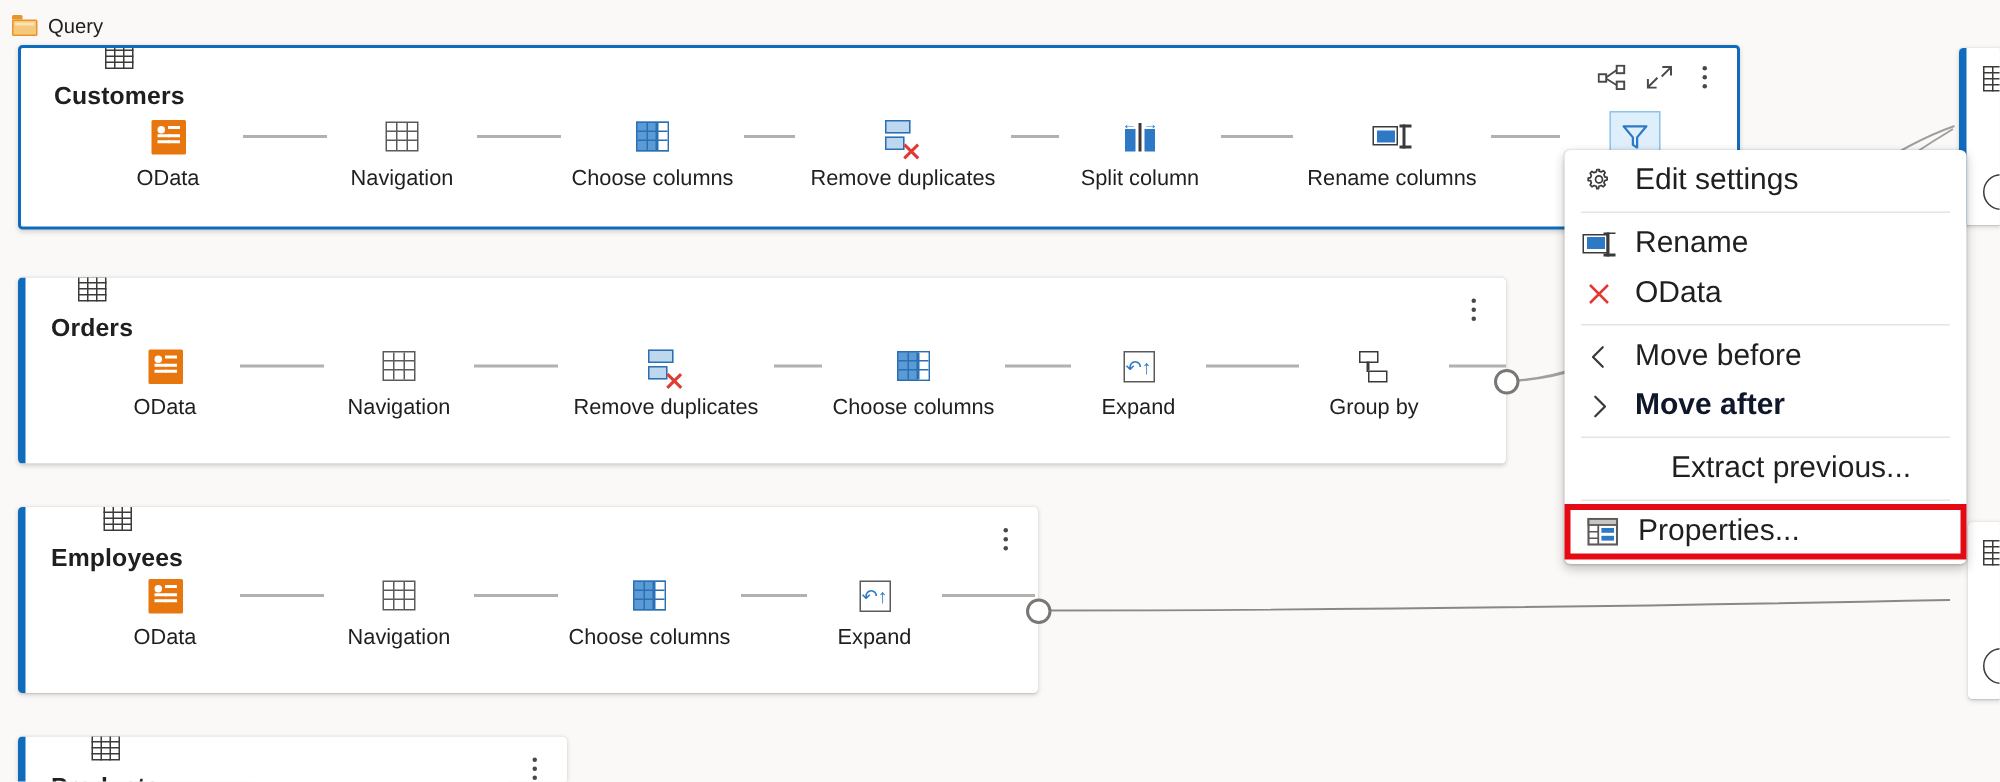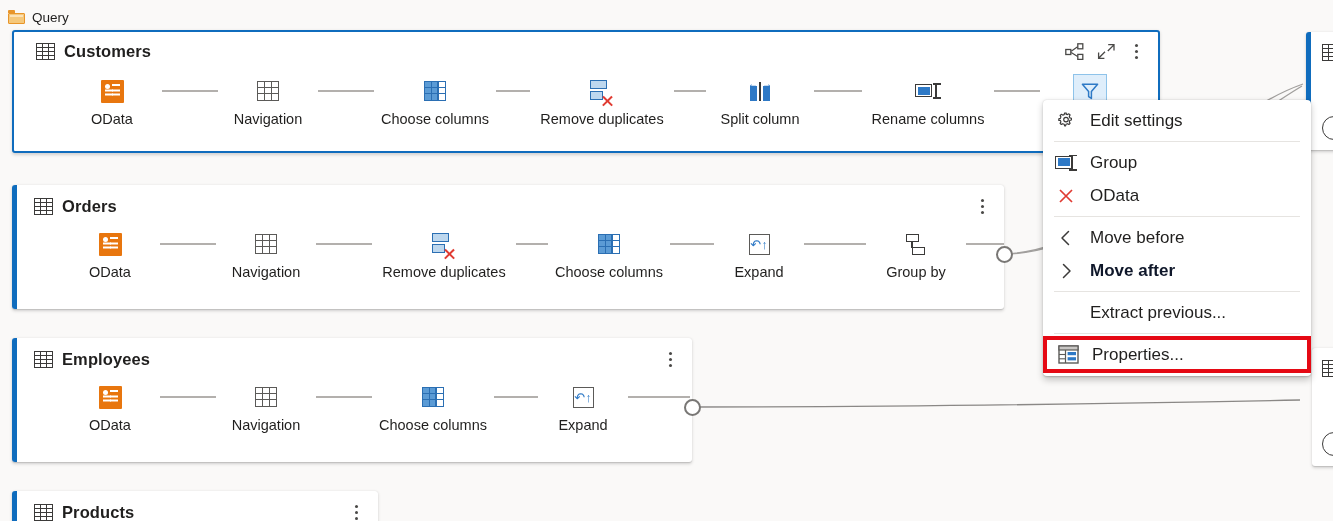--- a/index.html
+++ b/index.html
@@ -45,20 +45,21 @@
   .card-header{
     position:absolute;left:0;right:0;top:0;height:42px;
     display:flex;align-items:center;
   }
   .card.selected .card-header{top:-2px;}
   .card-title{
     display:flex;align-items:center;gap:9px;
     padding-left:22px;
     font-size:16.5px;font-weight:bold;color:#201f1e;
     letter-spacing:.1px;
+    flex-direction:column;
   }
   .card-header-actions{
     margin-left:auto;display:flex;align-items:center;gap:12px;
     padding-right:14px;color:#605e5c;
   }
 
   
   .tbl-glyph{width:19px;height:17px;position:relative;display:inline-block;flex:none;}
   .tbl-glyph i{position:absolute;background:#3b3a39;}
   .tbl-glyph .fr{left:0;top:0;width:19px;height:17px;background:none;border:1.6px solid #3b3a39;box-sizing:border-box;}
@@ -152,25 +153,25 @@
     position:absolute;left:1043px;top:100px;width:268px;
     background:#fff;border-radius:4px;
     box-shadow:0 3.2px 7.2px rgba(0,0,0,.22), 0 .6px 1.8px rgba(0,0,0,.18);
     padding:4px 0 5px 0;
     box-sizing:border-box;
     z-index:40;
   }
   .mi{
     display:flex;align-items:center;height:33px;
     padding:0 10px 0 12px;gap:13px;
-    font-size:17px;color:#201f1e;white-space:nowrap;
+    font-size:20px;color:#201f1e;white-space:nowrap;
   }
   .mi .mi-ico{width:22px;height:22px;display:flex;align-items:center;justify-content:center;flex:none;}
   .mi.disabled{color:#0f172a;font-weight:bold;}
-  .mi.indent{padding-left:47px;gap:0;}
+  .mi.indent{padding-left:71px;gap:0;}
   .mi-sep{height:1px;background:#e6e4e1;margin:4px 11px;}
   .mi.highlight{
     outline:4px solid #e50914;outline-offset:-2px;
     margin:0 2px;
   }
 
   
   .partial{
     position:absolute;background:#fff;border-radius:3px;
     box-shadow:0 1.2px 3.2px rgba(0,0,0,.16), 0 .3px .9px rgba(0,0,0,.11);
@@ -574,21 +575,21 @@
     <div class="mi">
       <span class="mi-ico">
         <span class="ic ic-rename" style="display:block">
             <span class="box"></span>
             <span class="fill"></span>
             <span class="ct"></span>
             <span class="cur"></span>
             <span class="cb"></span>
           </span>
       </span>
-      <span>Group</span>
+      <span>Rename</span>
     </div>
 
     <div class="mi">
       <span class="mi-ico">
         <svg width="18" height="18" viewBox="0 0 18 18">
           <path d="M3 3 L15 15 M15 3 L3 15" stroke="#e03b32" stroke-width="1.7" fill="none"></path>
         </svg>
       </span>
       <span>OData</span>
     </div>

